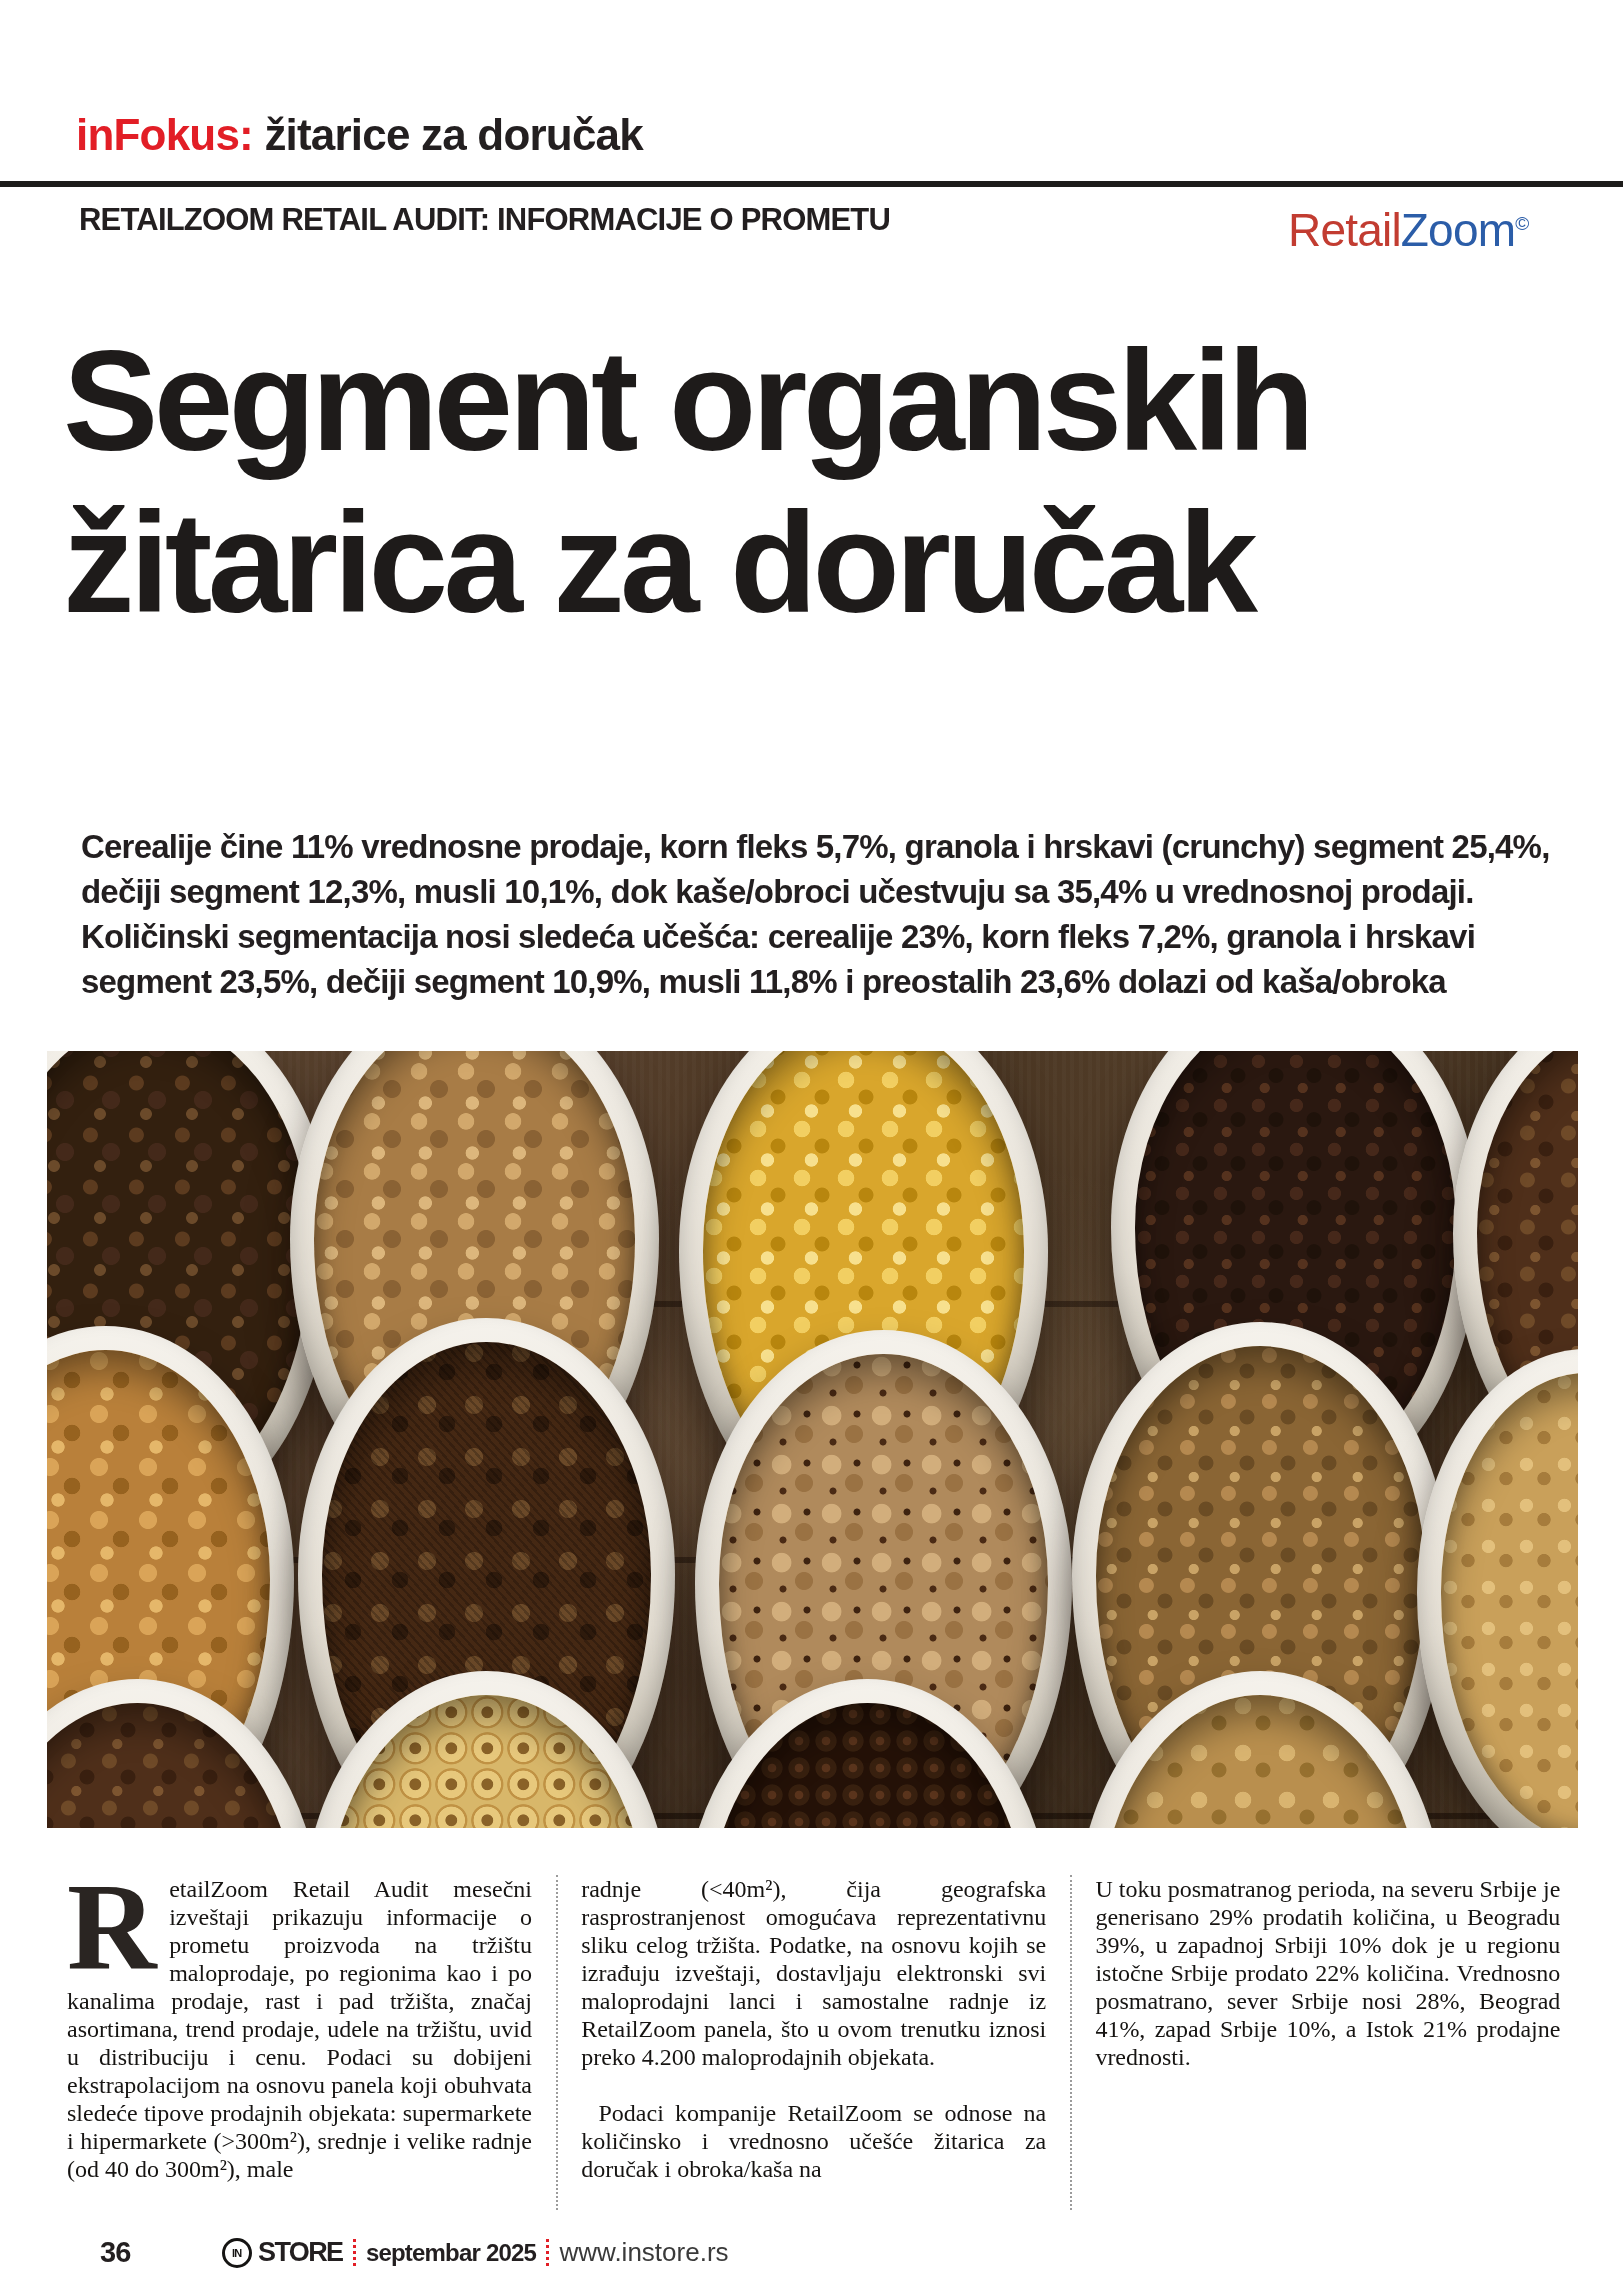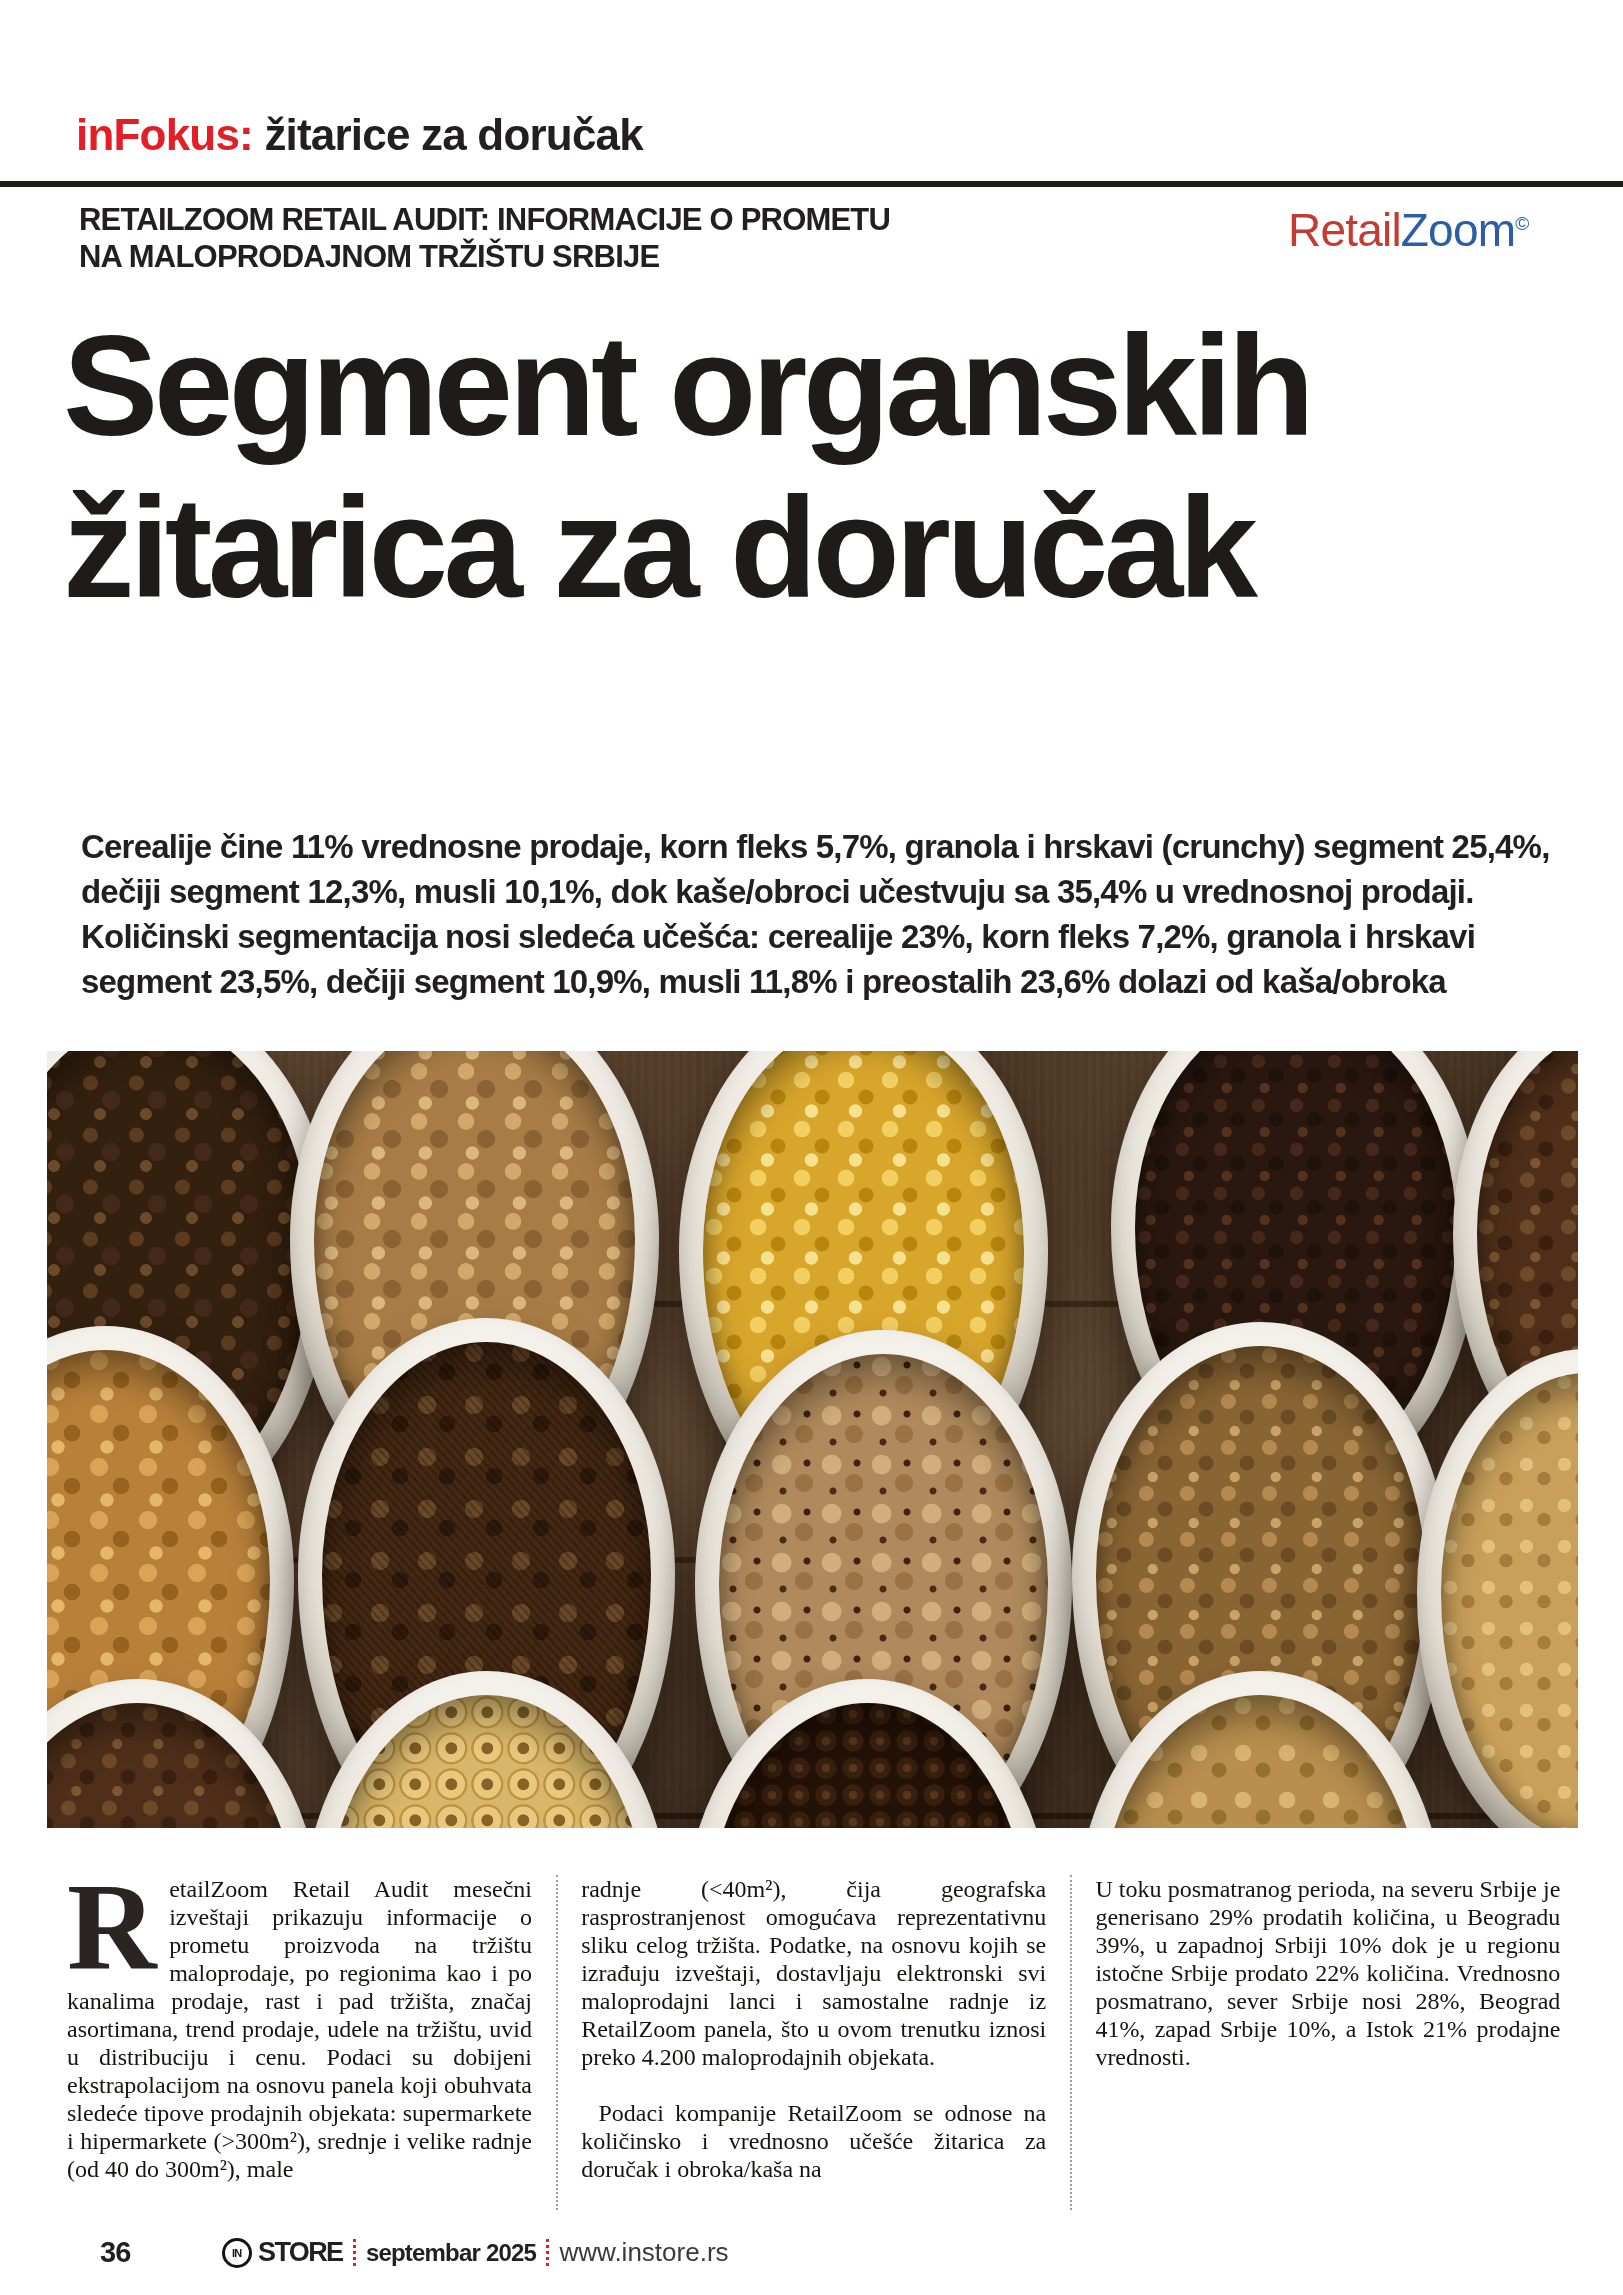--- a/index.html
+++ b/index.html
@@ -10,21 +10,21 @@
   
   .kicker{position:absolute; left:76px; top:110px; font-size:44px; font-weight:bold; letter-spacing:-0.8px; white-space:nowrap;}
   .kicker .red{color:#e21e26;}
   .rule{position:absolute; left:0; top:181px; width:1623px; height:5.5px; background:#1d1c1a;}
   .tagline{position:absolute; left:79px; top:201px; font-size:31px; font-weight:bold; line-height:37px; letter-spacing:-0.8px; color:#231f20;}
   .brand{position:absolute; left:1288px; top:203px; font-size:46px; letter-spacing:-0.8px; white-space:nowrap;}
   .brand .r{color:#c23c31;}
   .brand .z{color:#2b5da8;}
   .brand sup{font-size:19px; color:#2b5da8; vertical-align:super;}
   
-  .headline{position:absolute; left:63px; top:305px; font-size:143px; font-weight:bold; line-height:162px; letter-spacing:-4.7px; color:#1e1b1a; margin:0;}
+  .headline{position:absolute; left:63px; top:320px; font-size:143px; font-weight:bold; line-height:162px; letter-spacing:-4.7px; color:#1e1b1a; margin:0;}
   
   .intro{position:absolute; left:67px; top:810px; width:1496px; font-size:33px; font-weight:bold; line-height:45px; letter-spacing:-0.8px; color:#231f20; margin:14px;}
   
   .photo{
     position:absolute; left:47px; top:1051px; width:1531px; height:777px; overflow:hidden; margin:0;
     background:
       radial-gradient(ellipse 707px 393px at 55% 48%, rgba(255,225,180,0.10), transparent 70%),
       radial-gradient(ellipse 1099px 550px at 50% 110%, rgba(0,0,0,0.35), transparent 70%),
       repeating-linear-gradient(180deg, transparent 0 250px, rgba(24,12,5,0.55) 250px 256px),
       repeating-linear-gradient(90deg, rgba(255,255,255,0.025) 0 3.9px, transparent 3.9px 8.6px),
@@ -76,21 +76,20 @@
 
   <div class="kicker">
     <span class="red">inFokus:</span>
     <span>žitarice za doručak</span>
   </div>
 
   <div class="rule"></div>
 
   <div class="tagline">
     <div>RETAILZOOM RETAIL AUDIT: INFORMACIJE O PROMETU</div>
-    <div>NA MALOPRODAJNOM TRŽIŠTU SRBIJE</div>
   </div>
 
   <div class="brand"><span class="r">Retail</span><span class="z">Zoom</span><sup>©</sup></div>
 
   <h1 class="headline">
     <div>Segment organskih</div>
     <div>žitarica za doručak</div>
   </h1>
 
   <p class="intro">Cerealije čine 11% vrednosne prodaje, korn fleks 5,7%, granola i hrskavi (crunchy) segment 25,4%, dečiji segment 12,3%, musli 10,1%, dok kaše/obroci učestvuju sa 35,4% u vrednosnoj prodaji. Količinski segmentacija nosi sledeća učešća: cerealije 23%, korn fleks 7,2%, granola i hrskavi segment 23,5%, dečiji segment 10,9%, musli 11,8% i preostalih 23,6% dolazi od kaša/obroka</p>

